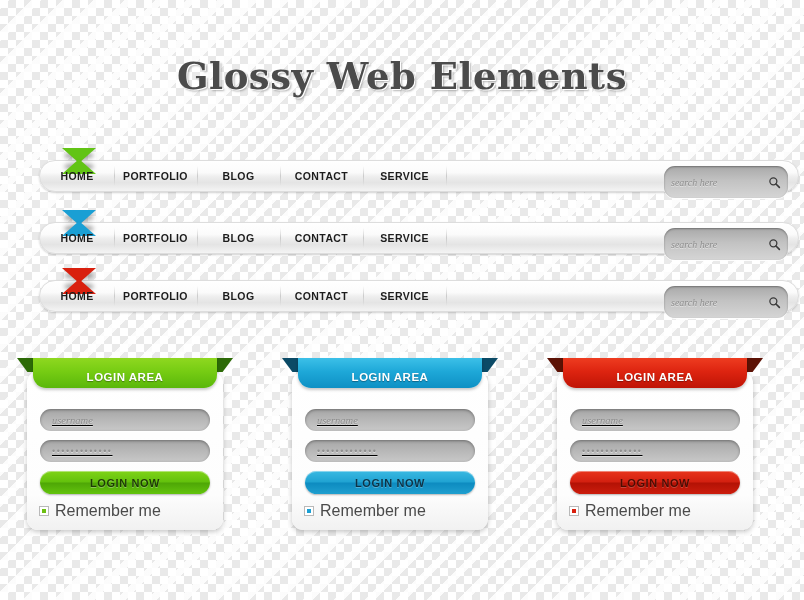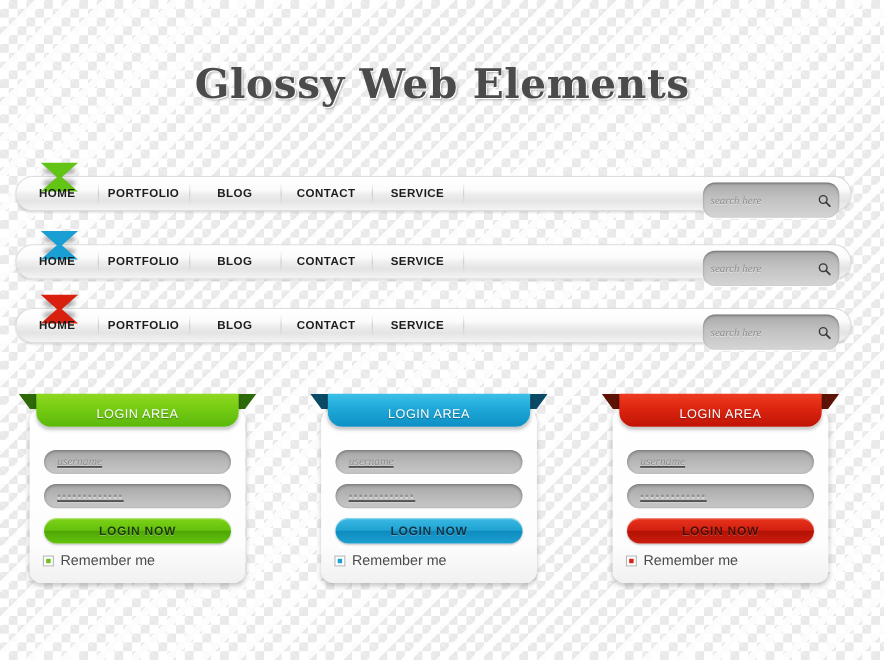--- a/index.html
+++ b/index.html
@@ -56,21 +56,21 @@
     letter-spacing: 0.5px;
     color: #4b4b4b;
     text-shadow:
       1px 1px 0 #ffffff,
       2px 2px 2px rgba(120,120,120,0.55);
   }
 
   
   .navbar {
     position: absolute;
-    left: 14px;
+    left: 39px;
     width: 760px;
     height: 32px;
     border-radius: 16px;
     background: linear-gradient(to bottom,
       #ffffff 0%,
       #fbfbfb 38%,
       #eeeeee 52%,
       #e4e4e4 72%,
       #f4f4f4 100%);
     box-shadow:
@@ -236,21 +236,21 @@
     top: 0;
     height: 30px;
     border-bottom-left-radius: 13px;
     border-bottom-right-radius: 13px;
     display: flex;
     align-items: flex-end;
     justify-content: center;
     padding-bottom: 5px;
     box-sizing: border-box;
     font-size: 11.5px;
-    font-weight: normal;
+    font-weight: bold;
     letter-spacing: 0.5px;
     color: #ffffff;
     text-shadow: 0 1px 1px rgba(0,0,0,0.35);
     box-shadow: 0 2px 3px rgba(0,0,0,0.22);
   }
 
   .gloss-g .ribbon-body { background: linear-gradient(to bottom, #8fd820 0%, #76cc13 45%, #5ab70b 100%); }
   .gloss-g .ribbon-fold { background: #2d6a07; }
   .gloss-b .ribbon-body { background: linear-gradient(to bottom, #3cc0e8 0%, #1ea8d8 45%, #0e90c4 100%); }
   .gloss-b .ribbon-fold { background: #0b4a66; }
@@ -344,21 +344,21 @@
   }
   .checkbox i {
     display: block;
     width: 4px;
     height: 4px;
   }
   .gloss-g .checkbox i { background: #6cbf12; }
   .gloss-b .checkbox i { background: #1a9fd4; }
   .gloss-r .checkbox i { background: #d9200e; }
   .remember-label {
-    font-size: 13px;
+    font-size: 16px;
     color: #4a4a4a;
   }
 </style>
 </head>
 <body>
 
 <div id="checker"></div>
 <div id="checker-sheen"></div>
 
 <div id="stage">

